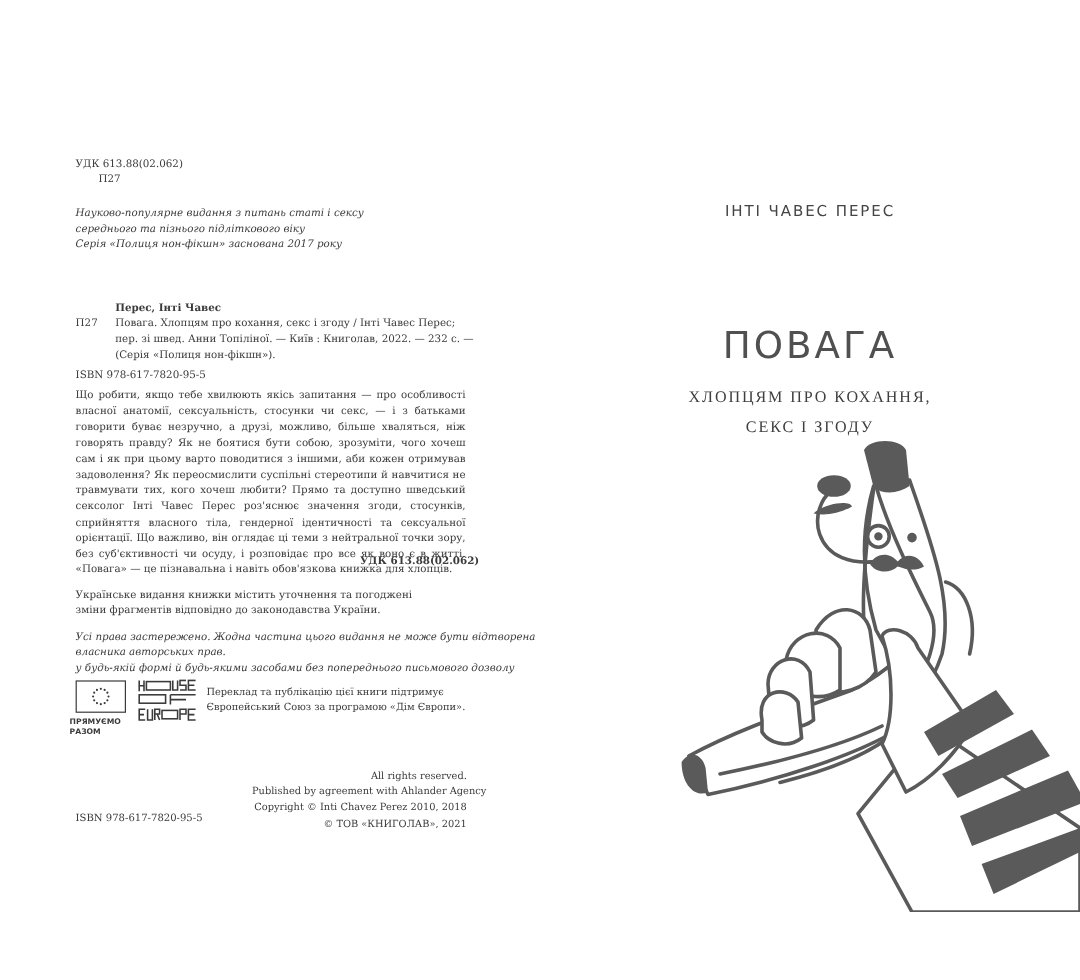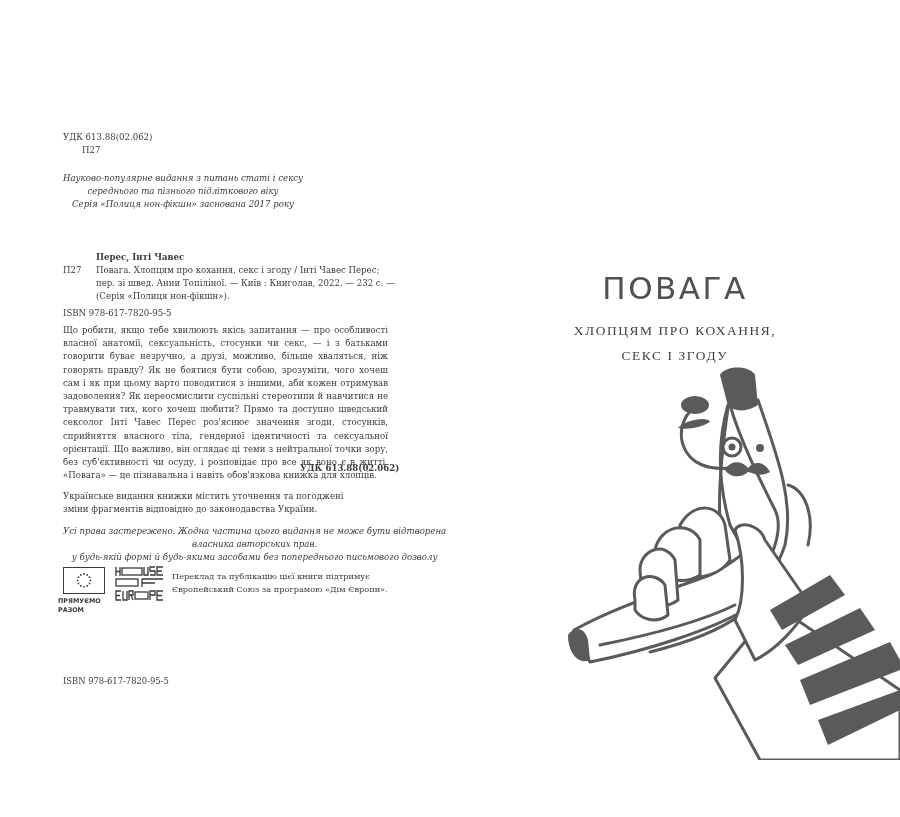--- a/index.html
+++ b/index.html
@@ -1,21 +1,21 @@
 <!DOCTYPE html>
 <html><head>
   <meta charset="utf-8">
   <style>
     html, body { margin: 0; padding: 0; background: #ffffff; }
     body { width: 900px; height: 817px; position: relative; overflow: hidden; font-family: "DejaVu Serif", serif; color: #3a3a3a; }
     .page { position: absolute; top: 0; height: 817px; }
     .left { left: 0; width: 450px; }
     .right { left: 450px; width: 450px; }
     .t { position: absolute; font-size: 8.6px; line-height: 13.2px; color: #3a3a3a; white-space: nowrap; }
-    .it { font-style: italic; text-align: center; }
+    .it { font-style: italic; }
     .udk-top { left: 63px; top: 131px; }
     .p27-top { left: 82px; top: 144px; }
     .subtitle-block { left: 63px; top: 172px; }
     .author-line { left: 96px; top: 251px; }
     .p27-mid { left: 63px; top: 264px; }
     .catalog { left: 96px; top: 264px; }
     .isbn-mid { left: 63px; top: 307px; }
     .annotation { left: 63px; top: 324px; width: 325px; white-space: normal; text-align: justify; text-align-last: left; }
     .udk-right { left: 300px; top: 462px; width: 89px; text-align: right; font-weight: bold; }
     .ukr-note { left: 63px; top: 490px; }
@@ -108,25 +108,32 @@
       <path d="M35 34 V25 H40 V29 H35"></path>
       <path d="M48 25 H42 V34 H48 M42 29.5 H47"></path>
     </g>
   </svg>
 
   <div class="t support">
     <div>Переклад та публікацію цієї книги підтримує</div>
     <div>Європейський Союз за програмою «Дім Європи».</div>
   </div>
 
+  <div class="t copyright">
+    <div>All rights reserved.</div>
+    <div>Published by agreement with Ahlander Agency</div>
+    <div>Copyright © Inti Chavez Perez 2010, 2018</div>
+    <div>© ТОВ «КНИГОЛАВ», 2021</div>
+  </div>
 
   <div class="t isbn-bottom">ISBN 978-617-7820-95-5</div>
 </div>
 
 <div class="page right">
+  <div class="r-author">ІНТІ ЧАВЕС ПЕРЕС</div>
   <div class="r-title">ПОВАГА</div>
   <div class="r-sub">
     <div>ХЛОПЦЯМ ПРО КОХАННЯ,</div>
     <div>СЕКС І ЗГОДУ</div>
   </div>
 
   <svg class="illustration" viewBox="0 0 340 400">
     <g stroke="#5a5a5a" stroke-width="3" fill="none" stroke-linecap="round" stroke-linejoin="round">
 
       <path d="M155 318 L215 245 L340 330 L340 400 L200 400 Z" fill="#ffffff"></path>

